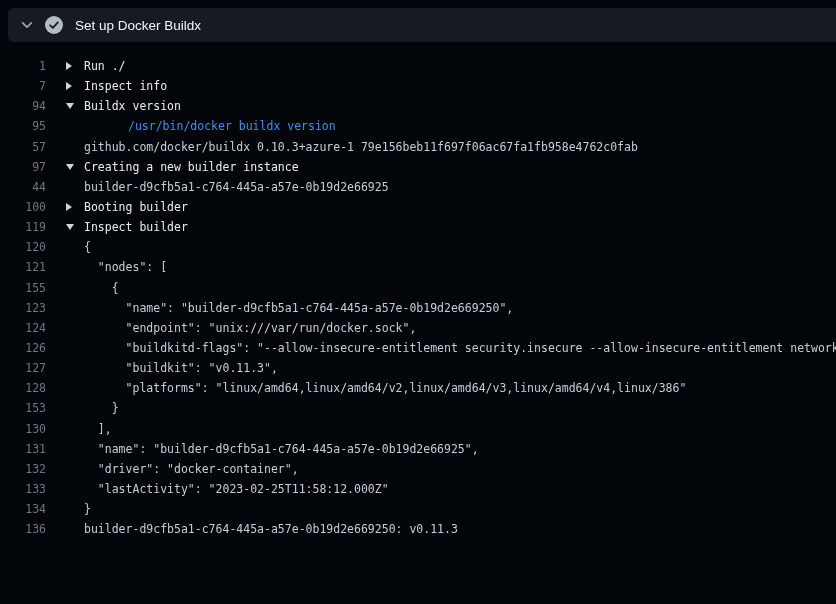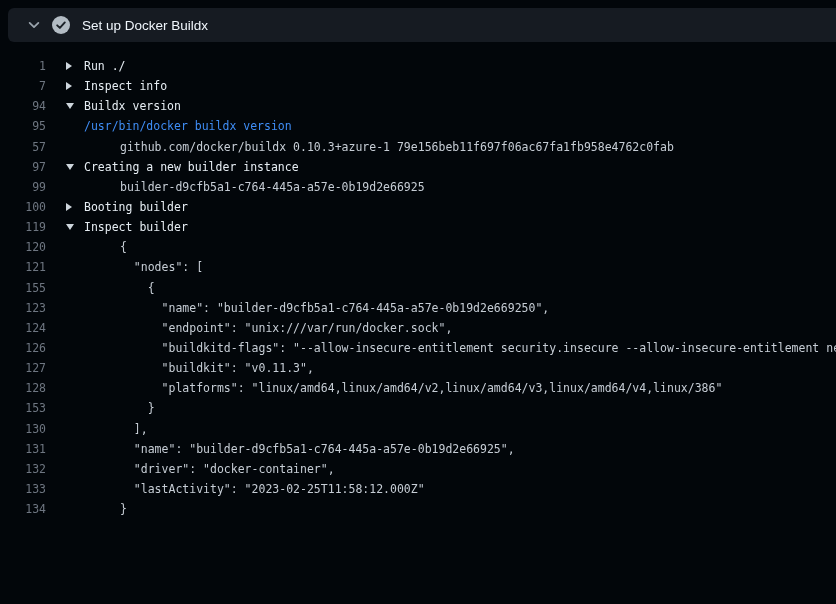--- a/index.html
+++ b/index.html
@@ -18,21 +18,21 @@
     width:836px;height:604px;
     background:var(--page-bg);
     overflow:hidden;
     font-family:"DejaVu Sans Mono","Liberation Mono",monospace;
   }
   .step-header{
     position:absolute;left:8px;top:8px;right:0;height:34px;
     background:var(--header-bg);
     border-radius:6px 0 0 6px;
     display:flex;align-items:center;
-    padding-left:15px;
+    padding-left:8px;
     cursor:pointer;
   }
   .chev{width:22px;height:14px;display:flex;align-items:center;justify-content:center;flex:none;}
   .check{width:18px;height:18px;margin-left:7px;flex:none;display:flex;align-items:center;}
   .step-title{
     margin-left:12px;
     font-family:"Liberation Sans","DejaVu Sans",sans-serif;
     font-size:13.5px;font-weight:400;
     color:var(--title-color);
     white-space:nowrap;
@@ -67,22 +67,22 @@
   }
   .tri-down{
     width:0;height:0;
     border-left:4px solid transparent;
     border-right:4px solid transparent;
     border-top:6px solid var(--arrow-color);
   }
   .txt{white-space:pre;}
   .row.group .txt{color:var(--group-color);}
   .row.group{cursor:pointer;}
-  .row.output .txt{color:var(--output-color);margin-left:36px;}
-  .row.command .txt{color:var(--command-color);}
+  .row.output .txt{color:var(--output-color);}
+  .row.command .txt{color:var(--command-color);margin-left:44px;}
 </style>
 </head>
 <body>
 
 <div class="step-header">
   <span class="chev">
     <svg width="14" height="14" viewBox="0 0 16 16">
       <path d="M3 5.5 L8 10.5 L13 5.5" stroke="#9aa4ad" stroke-width="2" fill="none" stroke-linecap="round" stroke-linejoin="round"></path>
     </svg>
   </span>
@@ -95,30 +95,31 @@
   <span class="step-title">Set up Docker Buildx</span>
 </div>
 
 <div class="log">
     <div class="row group"><span class="num">1</span><span class="slot"><span class="tri-right"></span></span><span class="txt">Run ./</span></div>
     <div class="row group"><span class="num">7</span><span class="slot"><span class="tri-right"></span></span><span class="txt">Inspect info</span></div>
     <div class="row group"><span class="num">94</span><span class="slot"><span class="tri-down"></span></span><span class="txt">Buildx version</span></div>
     <div class="row command"><span class="num">95</span><span class="slot"></span><span class="txt">/usr/bin/docker buildx version</span></div>
     <div class="row output"><span class="num">57</span><span class="slot"></span><span class="txt">github.com/docker/buildx 0.10.3+azure-1 79e156beb11f697f06ac67fa1fb958e4762c0fab</span></div>
     <div class="row group"><span class="num">97</span><span class="slot"><span class="tri-down"></span></span><span class="txt">Creating a new builder instance</span></div>
-    <div class="row output"><span class="num">99</span><span class="slot"></span><span class="txt">builder-d9cfb5a1-c764-445a-a57e-0b19d2e66925</span></div>
+    <div class="row output"><span class="num">44</span><span class="slot"></span><span class="txt">builder-d9cfb5a1-c764-445a-a57e-0b19d2e66925</span></div>
     <div class="row group"><span class="num">100</span><span class="slot"><span class="tri-right"></span></span><span class="txt">Booting builder</span></div>
     <div class="row group"><span class="num">119</span><span class="slot"><span class="tri-down"></span></span><span class="txt">Inspect builder</span></div>
     <div class="row output"><span class="num">120</span><span class="slot"></span><span class="txt">{</span></div>
     <div class="row output"><span class="num">121</span><span class="slot"></span><span class="txt">  "nodes": [</span></div>
     <div class="row output"><span class="num">155</span><span class="slot"></span><span class="txt">    {</span></div>
     <div class="row output"><span class="num">123</span><span class="slot"></span><span class="txt">      "name": "builder-d9cfb5a1-c764-445a-a57e-0b19d2e669250",</span></div>
     <div class="row output"><span class="num">124</span><span class="slot"></span><span class="txt">      "endpoint": "unix:///var/run/docker.sock",</span></div>
     <div class="row output"><span class="num">126</span><span class="slot"></span><span class="txt">      "buildkitd-flags": "--allow-insecure-entitlement security.insecure --allow-insecure-entitlement network.host",</span></div>
     <div class="row output"><span class="num">127</span><span class="slot"></span><span class="txt">      "buildkit": "v0.11.3",</span></div>
     <div class="row output"><span class="num">128</span><span class="slot"></span><span class="txt">      "platforms": "linux/amd64,linux/amd64/v2,linux/amd64/v3,linux/amd64/v4,linux/386"</span></div>
     <div class="row output"><span class="num">153</span><span class="slot"></span><span class="txt">    }</span></div>
     <div class="row output"><span class="num">130</span><span class="slot"></span><span class="txt">  ],</span></div>
     <div class="row output"><span class="num">131</span><span class="slot"></span><span class="txt">  "name": "builder-d9cfb5a1-c764-445a-a57e-0b19d2e66925",</span></div>
     <div class="row output"><span class="num">132</span><span class="slot"></span><span class="txt">  "driver": "docker-container",</span></div>
     <div class="row output"><span class="num">133</span><span class="slot"></span><span class="txt">  "lastActivity": "2023-02-25T11:58:12.000Z"</span></div>
     <div class="row output"><span class="num">134</span><span class="slot"></span><span class="txt">}</span></div>
+    <div class="row output"><span class="num">136</span><span class="slot"></span><span class="txt">builder-d9cfb5a1-c764-445a-a57e-0b19d2e669250: v0.11.3</span></div>
   </div>
 
 </body></html>

